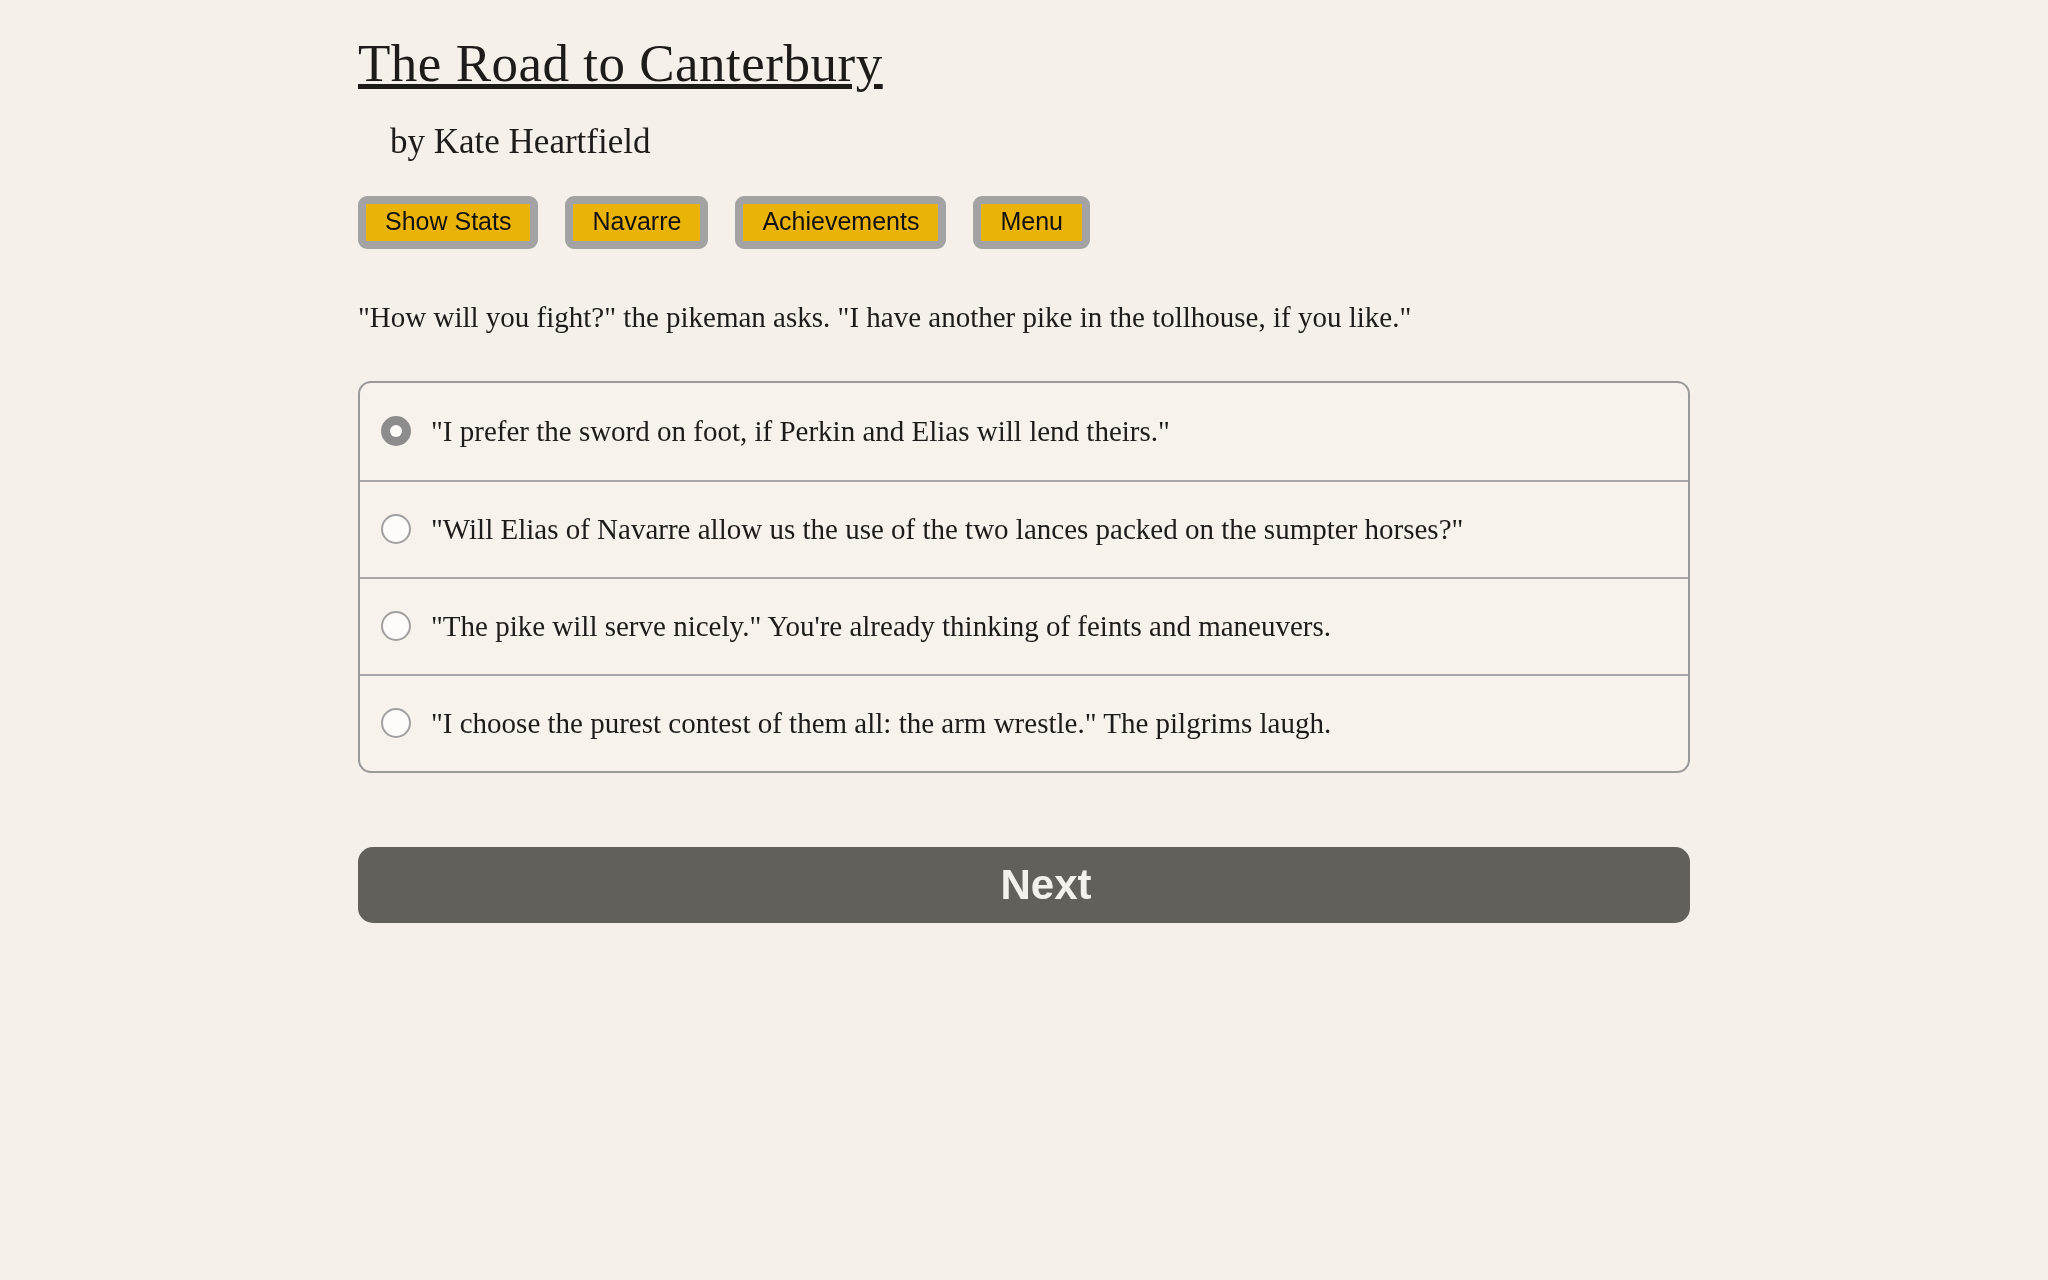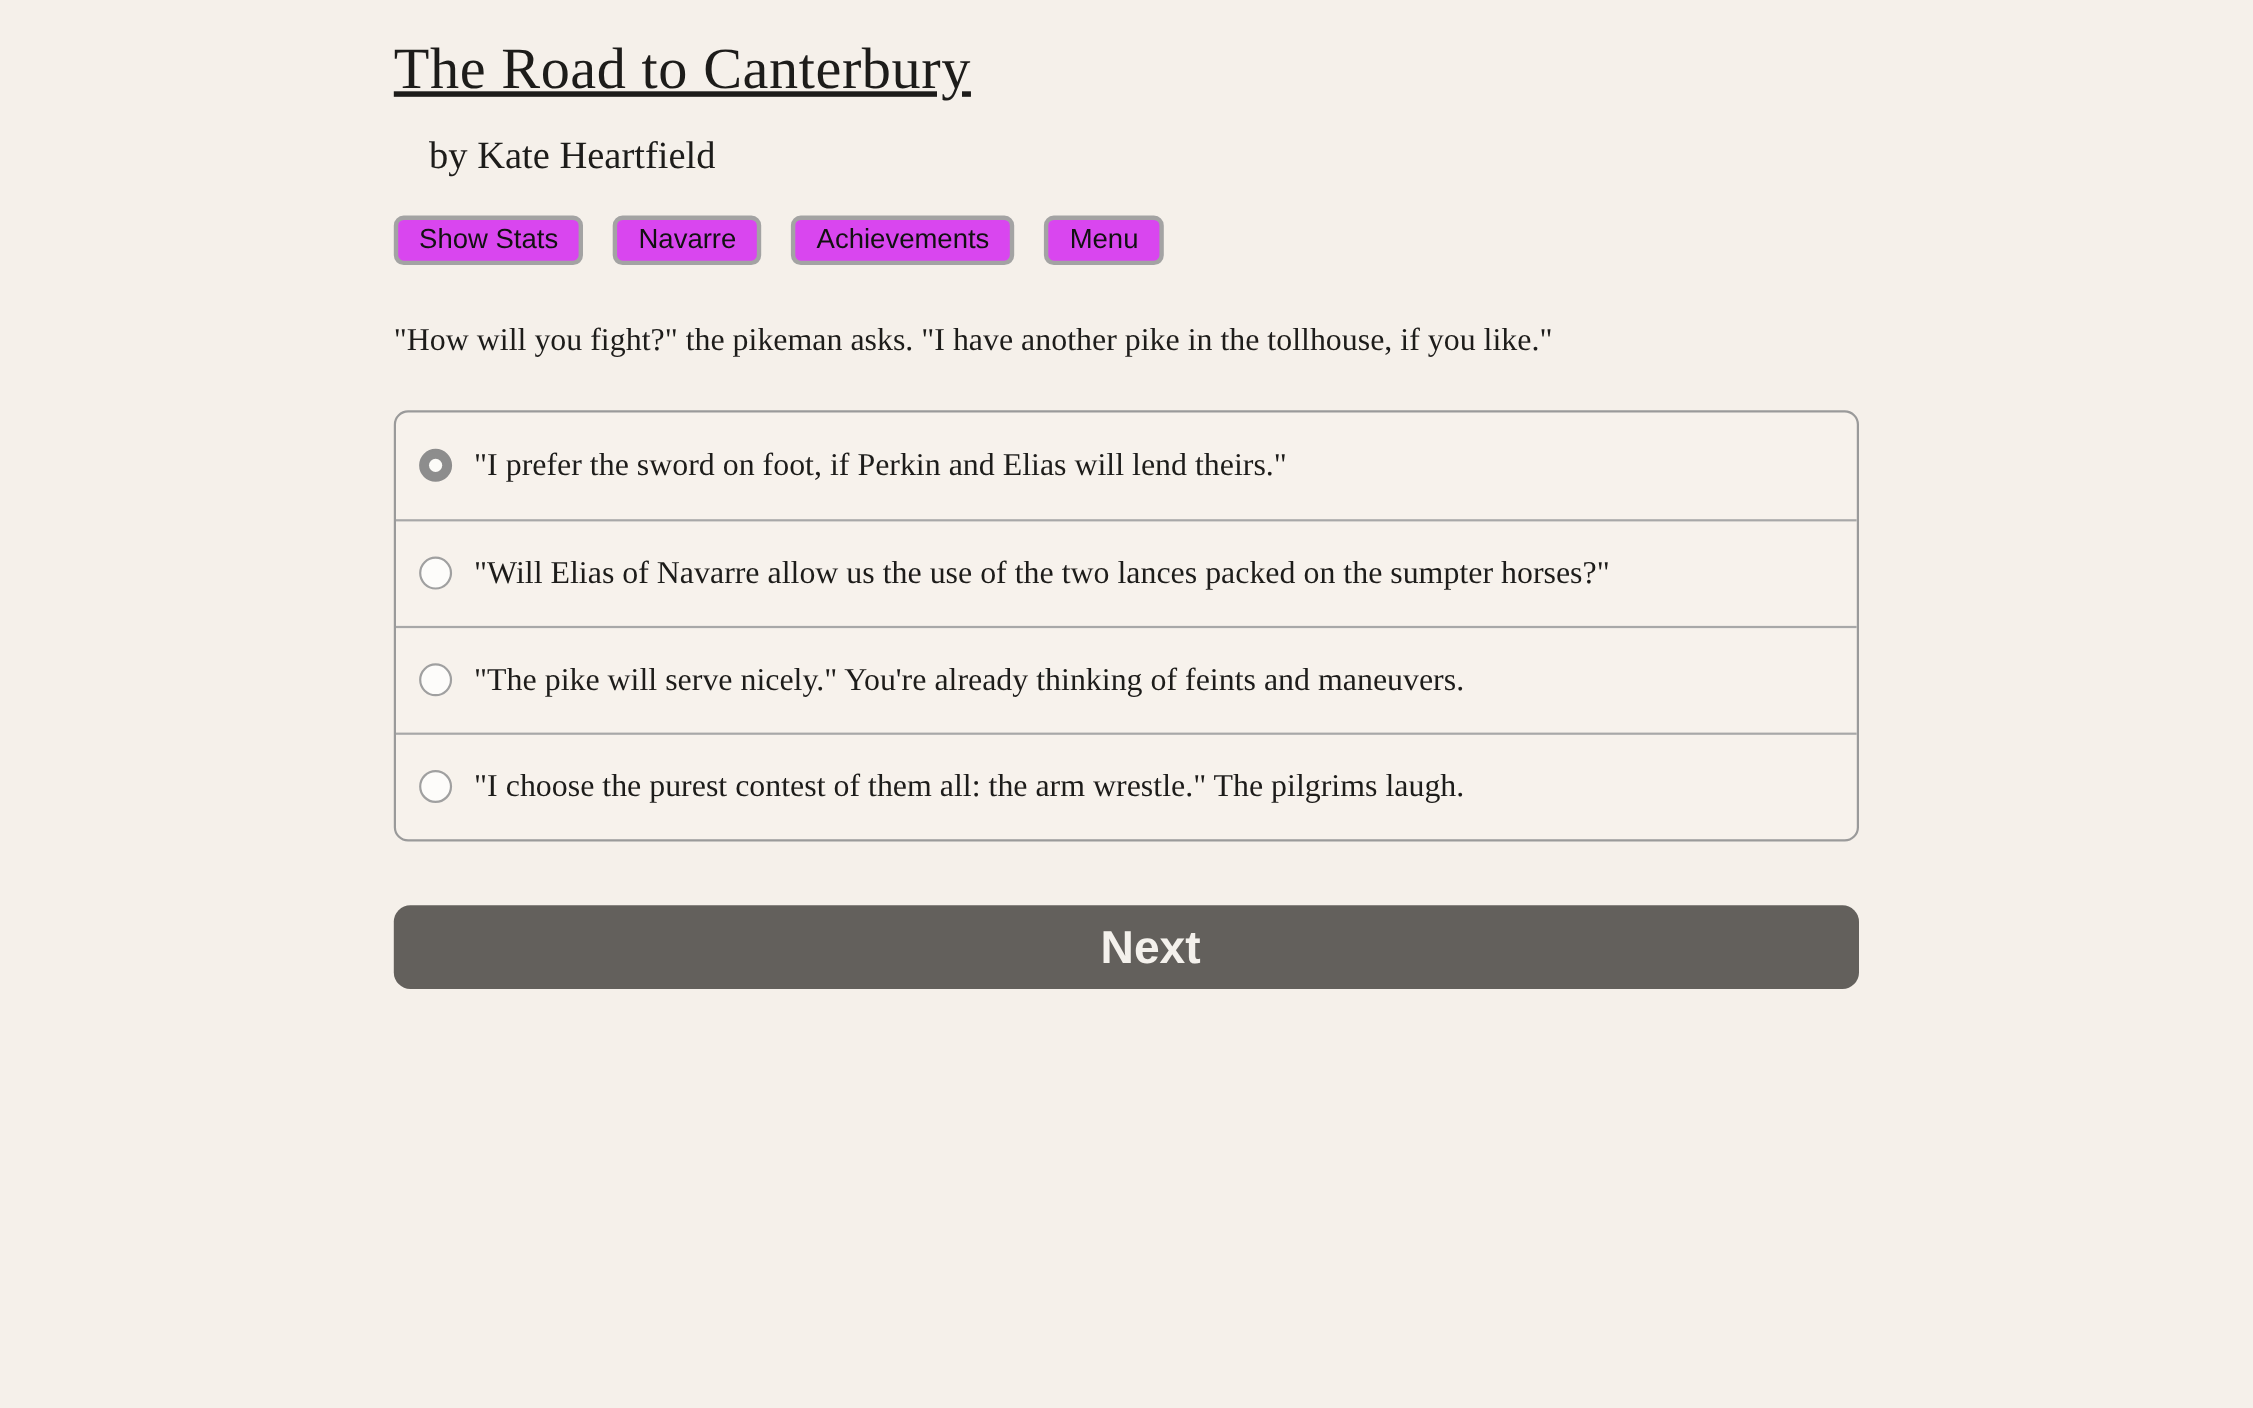--- a/index.html
+++ b/index.html
@@ -31,22 +31,22 @@
   .toolbar {
     margin-top: 34px;
     display: flex;
     gap: 27px;
     align-items: center;
   }
   .toolbar button {
     font-family: "Liberation Sans", sans-serif;
     font-size: 25px;
     color: #111;
-    background: #d946ef;
-    border: 4px solid #a3a3a3;
+    background: #eab308;
+    border: 8px solid #a3a3a3;
     border-radius: 9px;
     padding: 3px 19px 5px 19px;
     cursor: pointer;
     white-space: nowrap;
   }
   .story { margin-top: 44px; }
   .story p {
     font-size: 29px;
     line-height: 48px;
     margin-bottom: 33px;
@@ -90,21 +90,21 @@
     border-radius: 50%;
     background: #fcfbf8;
   }
   .choice-label {
     font-size: 29px;
     line-height: 44px;
   }
   .next-button {
     display: block;
     width: 100%;
-    margin-top: 58px;
+    margin-top: 74px;
     height: 76px;
     background: #63605c;
     border: none;
     border-radius: 15px;
     font-family: "Liberation Sans", sans-serif;
     font-weight: bold;
     font-size: 42px;
     color: #f4f1ec;
     cursor: pointer;
     padding-left: 44px;

